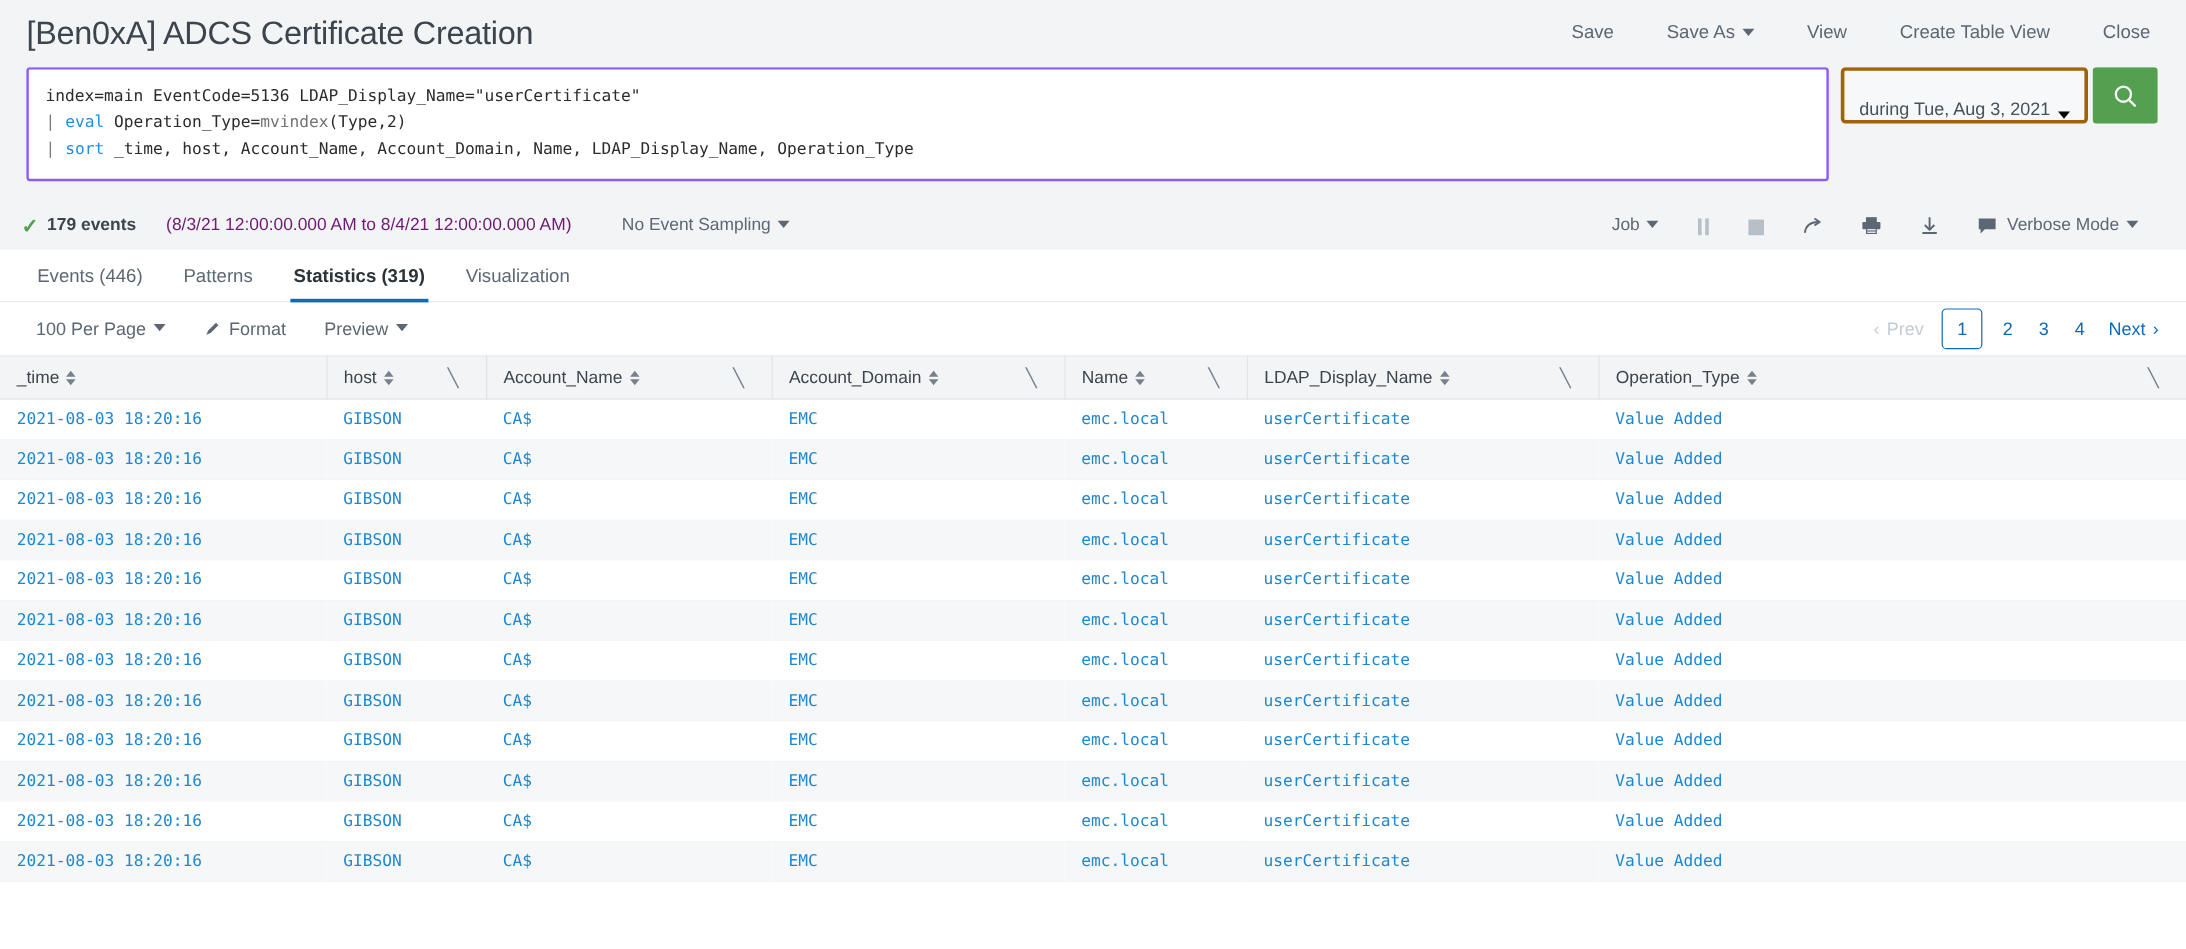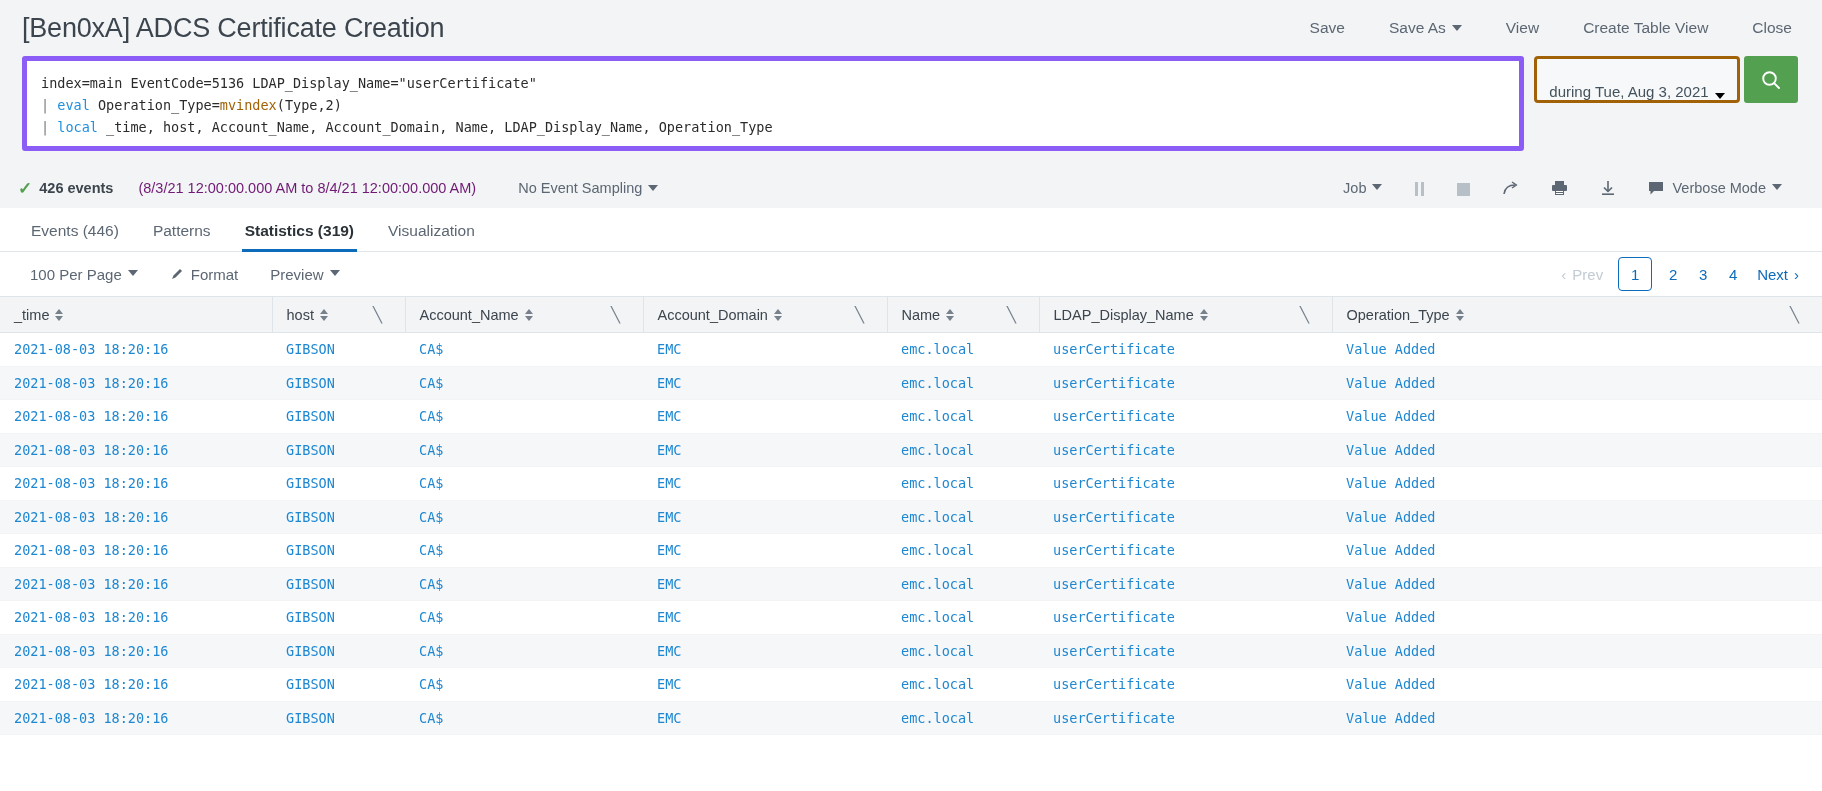--- a/index.html
+++ b/index.html
@@ -58,36 +58,36 @@
   .searchbar-wrap {
     background: #f2f4f5;
     padding: 0 24px 0 22px;
     display: flex;
     align-items: flex-start;
     height: 112px;
   }
   .search-input-box {
     flex: 1;
     background: #ffffff;
-    border: 5px solid #8b5cf6;
+    border: 2px solid #8b5cf6;
     border-radius: 3px;
     height: 95px;
     padding: 11px 14px;
     overflow: hidden;
     font-family: "DejaVu Sans Mono", "Liberation Mono", monospace;
     font-size: 13.5px;
     line-height: 22px;
     color: #2b2b2b;
     cursor: text;
     margin-right: 10px;
   }
   .spl-line { white-space: pre; }
   .spl-pipe { color: #7a7a7a; }
   .spl-cmd { color: #1e90e0; }
-  .spl-fn  { color: #a16207; margin-top: 44px; }
+  .spl-fn  { color: #737373; margin-top: 44px; }
 
   .time-picker {
     width: 206px;
     height: 47px;
     border: 3px solid #a16207;
     border-radius: 4px;
     background: #f7f8f9;
     display: flex; align-items: flex-end; justify-content: center;
     cursor: pointer;
     margin-top: 0px;
@@ -262,37 +262,37 @@
         <div class="header-link"><span>View</span></div>
         <div class="header-link"><span>Create Table View</span></div>
         <div class="header-link"><span>Close</span></div>
       </div>
   </div>
 
   <div class="searchbar-wrap">
     <div class="search-input-box">
       <div class="spl-line">index=main EventCode=5136 LDAP_Display_Name="userCertificate"</div>
       <div class="spl-line"><span class="spl-pipe">|</span> <span class="spl-cmd">eval</span> Operation_Type=<span class="spl-fn">mvindex</span>(Type,2)</div>
-      <div class="spl-line"><span class="spl-pipe">|</span> <span class="spl-cmd">local</span> _time, host, Account_Name, Account_Domain, Name, LDAP_Display_Name, Operation_Type</div>
+      <div class="spl-line"><span class="spl-pipe">|</span> <span class="spl-cmd">sort</span> _time, host, Account_Name, Account_Domain, Name, LDAP_Display_Name, Operation_Type</div>
     </div>
     <div class="time-picker">
       <span class="time-picker-label">during Tue, Aug 3, 2021</span>
         <span class="caret"></span>
     </div>
     <div class="search-btn">
       <svg width="22" height="22" viewBox="0 0 22 22">
         <circle cx="9.5" cy="9.5" r="6.3" fill="none" stroke="#ffffff" stroke-width="1.9"></circle>
         <line x1="14.1" y1="14.1" x2="19" y2="19" stroke="#ffffff" stroke-width="1.9" stroke-linecap="round"></line>
       </svg>
     </div>
   </div>
 
   <div class="resultbar">
     <span class="check">✓</span>
-    <span class="events-count">426 events</span>
+    <span class="events-count">179 events</span>
     <span class="events-range">(8/3/21 12:00:00.000 AM to 8/4/21 12:00:00.000 AM)</span>
     <span class="sampling"><span>No Event Sampling</span><span class="caret"></span></span>
 
     <div class="job-tools">
       <div class="job-btn">
           <span>Job</span>
           <span class="caret"></span>
         </div>
       <div class="job-btn">
           <span class="icon-pause"></span>

